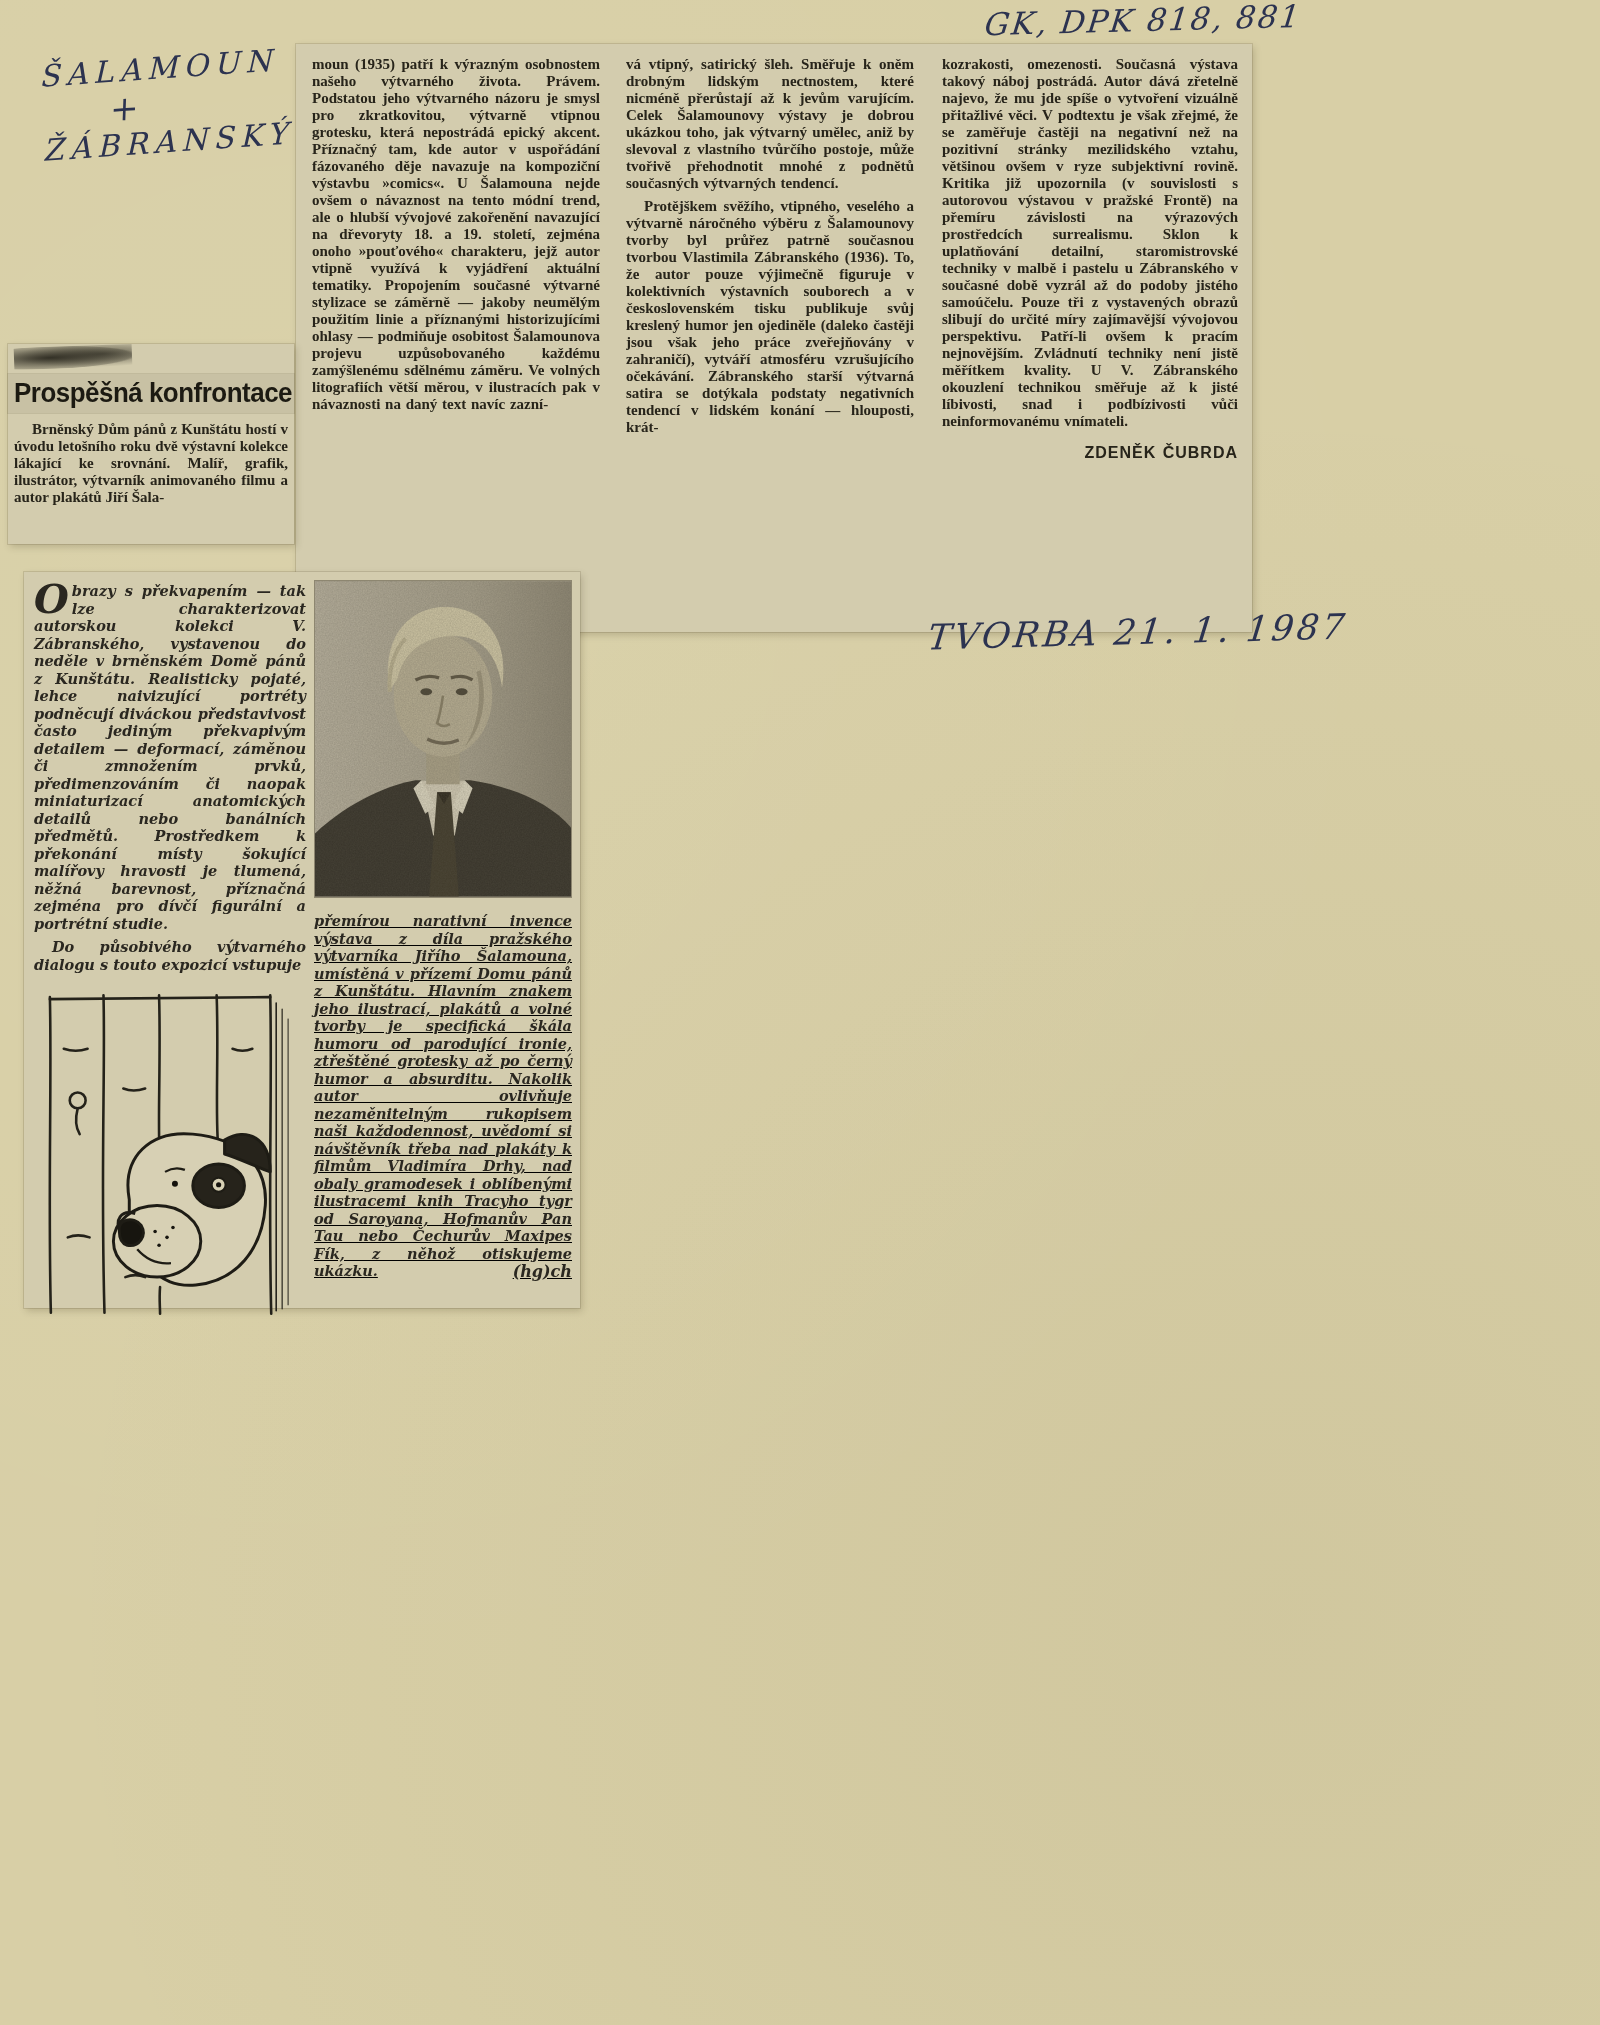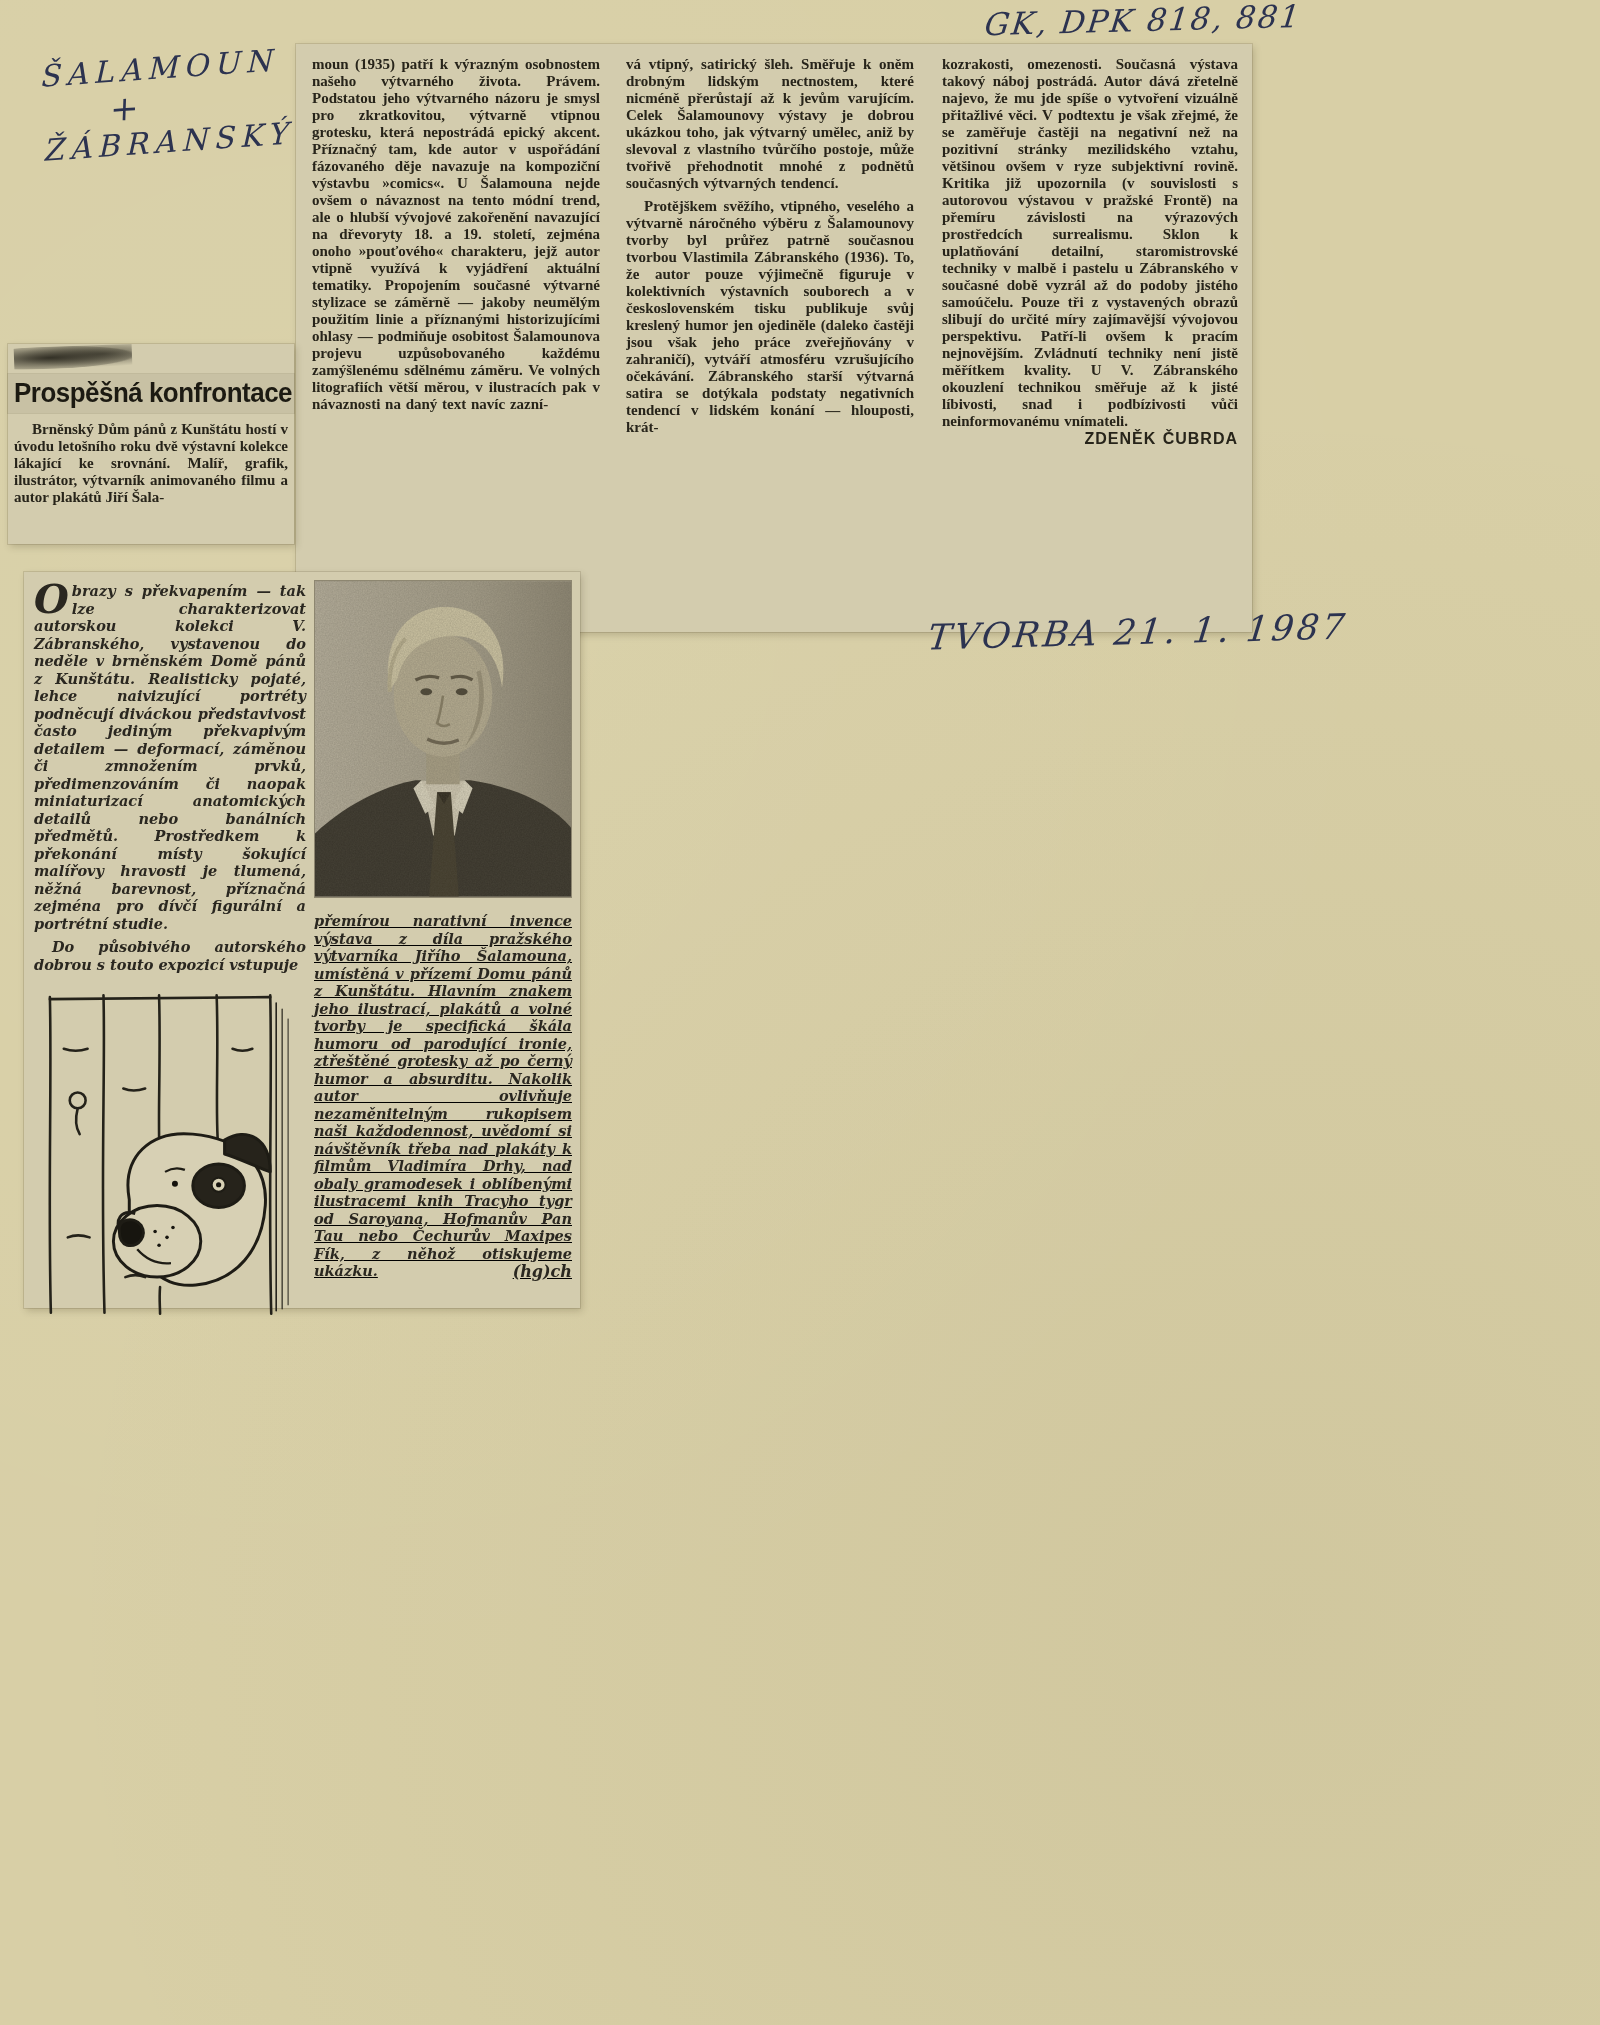--- a/index.html
+++ b/index.html
@@ -63,21 +63,21 @@
     text-align:justify;hyphens:auto;overflow:hidden;
     word-spacing:1px;
   }
   .col p{margin:0;}
   .col p.indent{text-indent:18px;margin-top:6px;}
   .col2{left:16px;width:288px;}
   .col3{left:330px;width:288px;}
   .col4{left:646px;width:296px;}
   .byline{
     text-align:right;font-weight:bold;font-size:16px;
-    letter-spacing:1px;
+    letter-spacing:1px;margin-top:14px;
     font-family:"Liberation Sans", sans-serif;
   }
   .clip-headline{left:8px;top:344px;width:286px;height:200px;padding:0 0 6px 0;}
   .torn-smudge{
     position:absolute;left:6px;top:2px;width:118px;height:22px;
     background:
       radial-gradient(ellipse at 30% 50%, rgba(30,28,20,.85), rgba(30,28,20,.25) 70%, transparent 75%),
       radial-gradient(ellipse at 75% 40%, rgba(30,28,20,.6), transparent 70%);
     transform:rotate(-2deg);
   }
@@ -172,21 +172,21 @@
     <p class="intro">Brněnský Dům pánů z Kunštátu hostí v úvodu letošního roku dvě výstavní kolekce lákající ke srovnání. Malíř, grafik, ilustrátor, výtvarník animovaného filmu a autor plakátů Jiří Šala-</p>
   </div>
 
   <div class="hand hand-source">TVORBA 21. 1. 1987</div>
 
   <div class="clip clip-italic">
 
     <div class="left-stack">
       <div class="ital">
         <p><span class="dropcap">O</span><span>brazy s překvapením — tak lze charakterizovat autorskou kolekci V. Zábranského, vystavenou do neděle v brněnském Domě pánů z Kunštátu. Realisticky pojaté, lehce naivizující portréty podněcují diváckou představivost často jediným překvapivým detailem — deformací, záměnou či zmnožením prvků, předimenzováním či naopak miniaturizací anatomických detailů nebo banálních předmětů. Prostředkem k překonání místy šokující malířovy hravosti je tlumená, něžná barevnost, příznačná zejména pro dívčí figurální a portrétní studie.</span></p>
-        <p class="indent">Do působivého autorského dobrou s touto expozicí vstupuje</p>
+        <p class="indent">Do působivého výtvarného dialogu s touto expozicí vstupuje</p>
       </div>
 
       <div class="dog">
         <svg viewBox="0 0 270 330" xmlns="http://www.w3.org/2000/svg">
           <g stroke="#24221a" stroke-width="2.6" fill="none" stroke-linecap="round">
 
             <path d="M16 8 C 18 90, 14 210, 17 326"></path>
             <path d="M70 6 C 72 80, 67 180, 71 326"></path>
             <path d="M126 6 C 128 70, 124 150, 127 170"></path>
             <path d="M127 300 C 126 312, 127 320, 127 327"></path>

